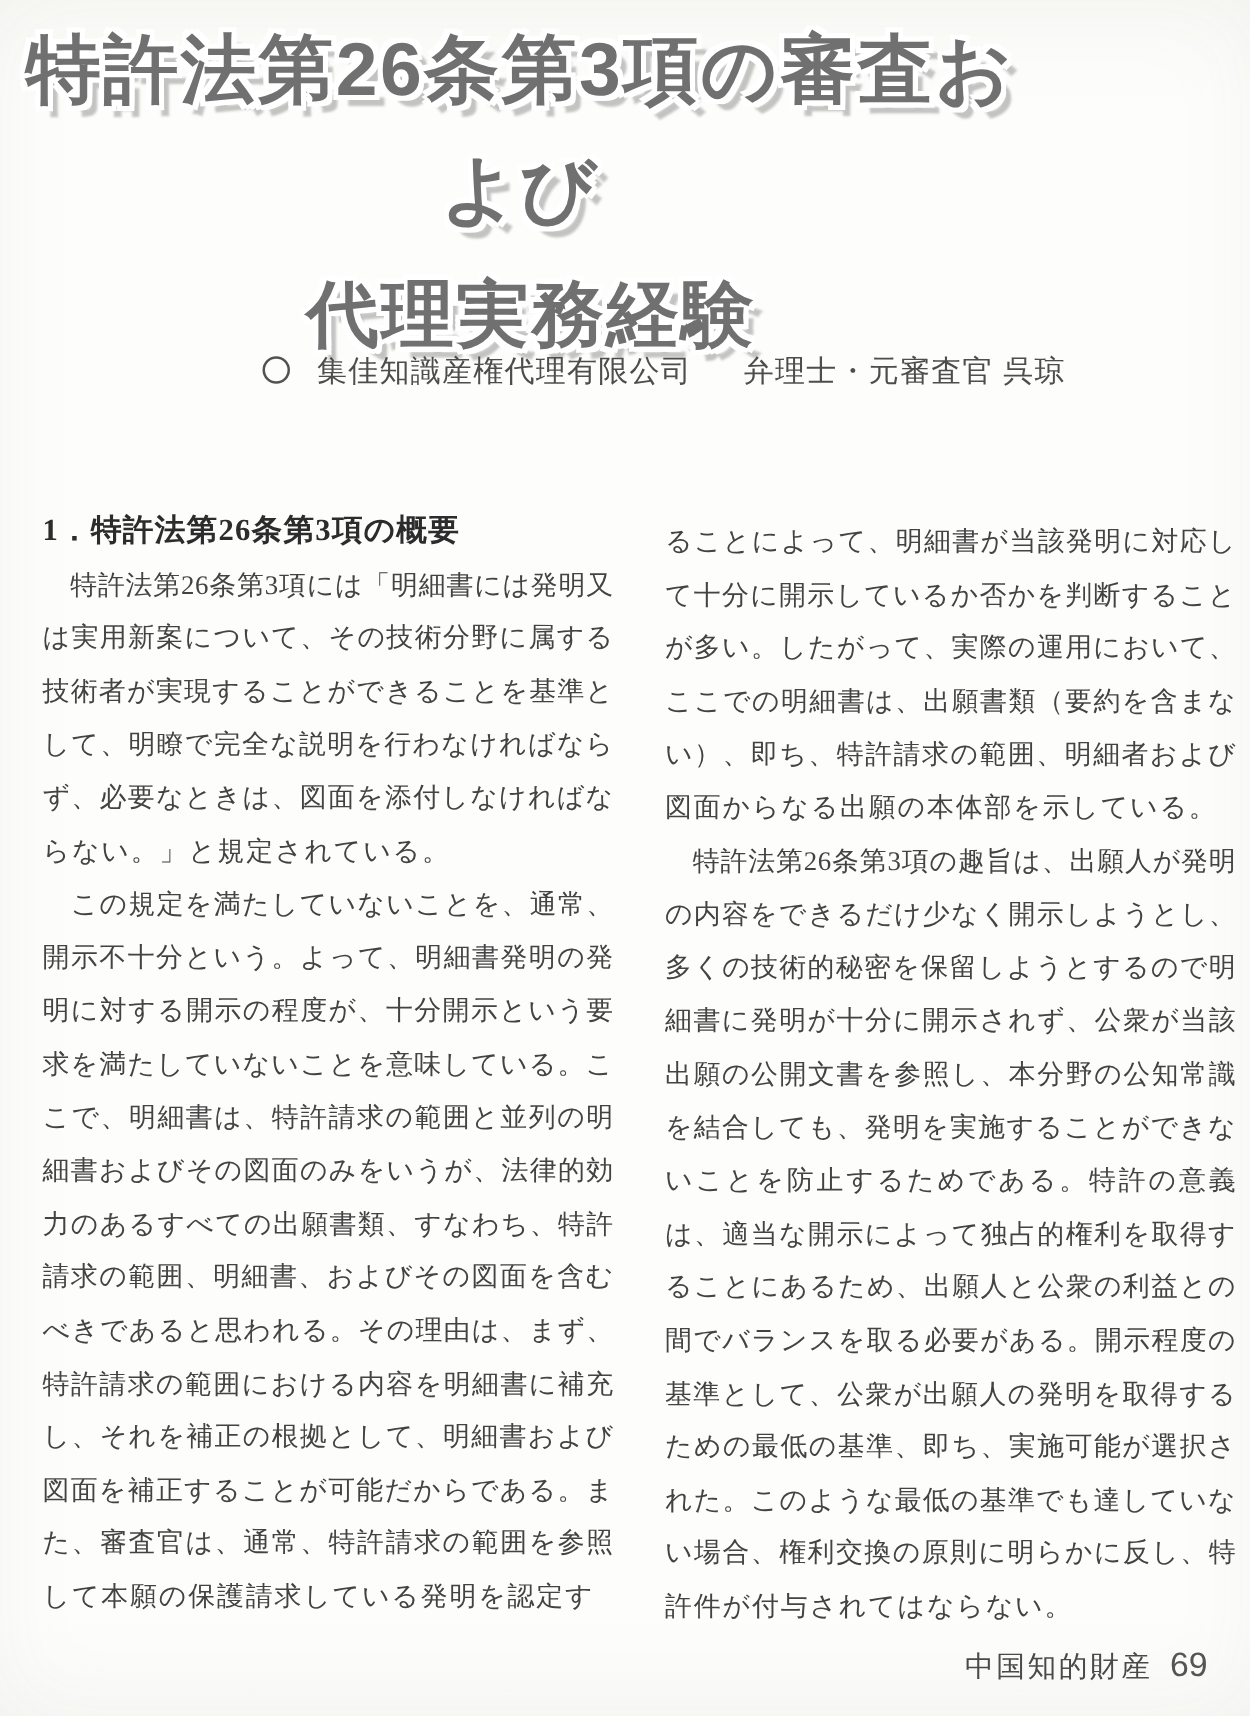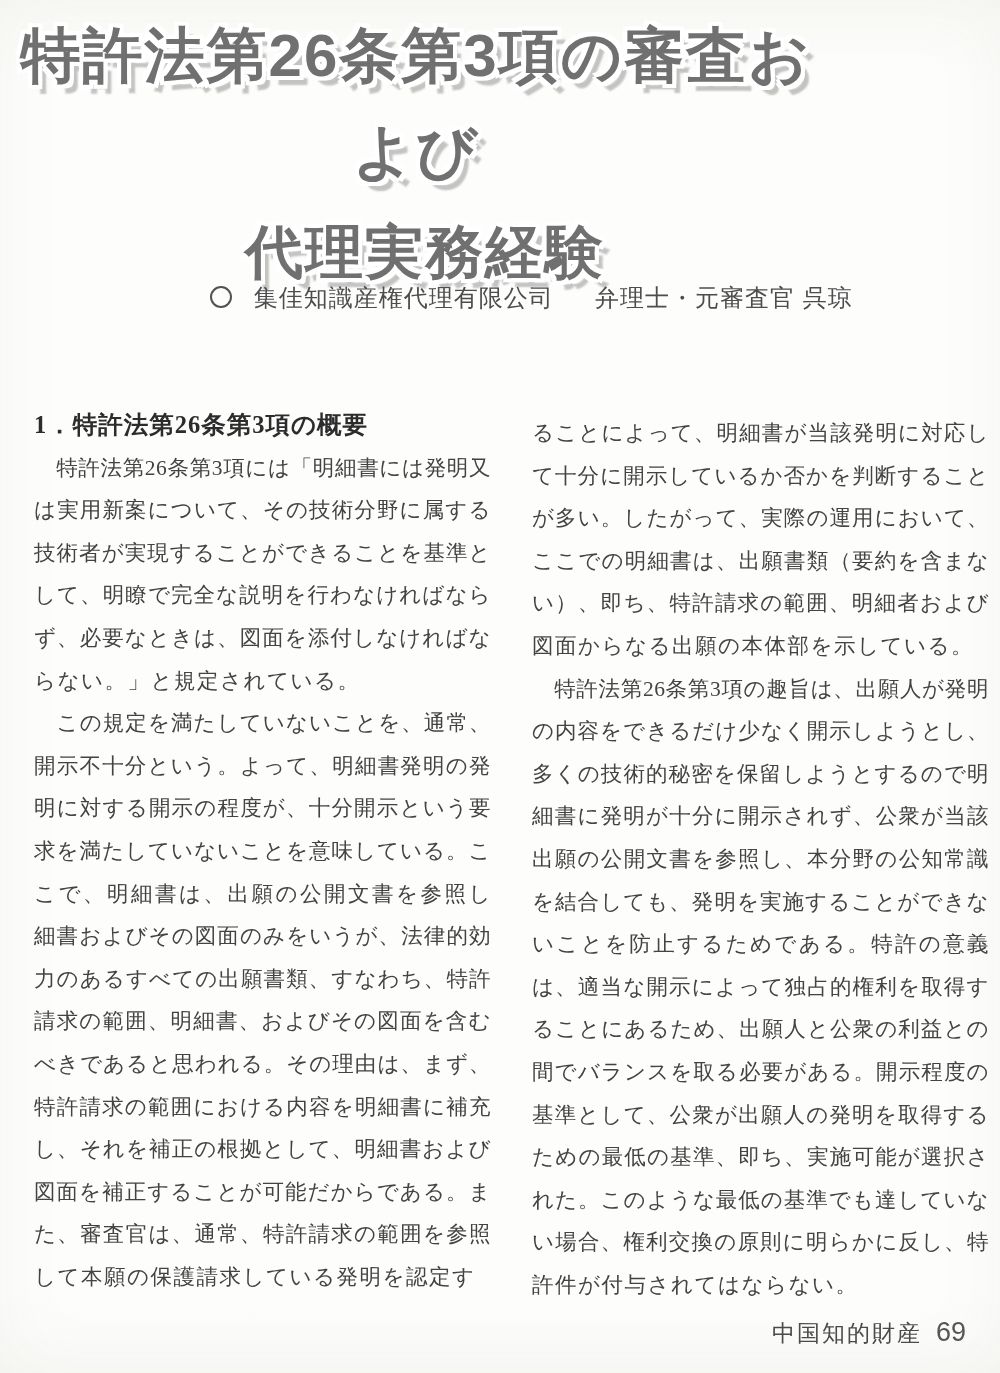--- a/index.html
+++ b/index.html
@@ -141,21 +141,21 @@
       <div class="tline fill">　特許法第26条第3項には「明細書には発明又</div>
       <div class="tline fill">は実用新案について、その技術分野に属する</div>
       <div class="tline fill">技術者が実現することができることを基準と</div>
       <div class="tline fill">して、明瞭で完全な説明を行わなければなら</div>
       <div class="tline fill">ず、必要なときは、図面を添付しなければな</div>
       <div class="tline end">らない。」と規定されている。</div>
       <div class="tline fill">　この規定を満たしていないことを、通常、</div>
       <div class="tline fill">開示不十分という。よって、明細書発明の発</div>
       <div class="tline fill">明に対する開示の程度が、十分開示という要</div>
       <div class="tline fill">求を満たしていないことを意味している。こ</div>
-      <div class="tline fill">こで、明細書は、出願の公開文書を参照し</div>
+      <div class="tline fill">こで、明細書は、特許請求の範囲と並列の明</div>
       <div class="tline fill">細書およびその図面のみをいうが、法律的効</div>
       <div class="tline fill">力のあるすべての出願書類、すなわち、特許</div>
       <div class="tline fill">請求の範囲、明細書、およびその図面を含む</div>
       <div class="tline fill">べきであると思われる。その理由は、まず、</div>
       <div class="tline fill">特許請求の範囲における内容を明細書に補充</div>
       <div class="tline fill">し、それを補正の根拠として、明細書および</div>
       <div class="tline fill">図面を補正することが可能だからである。ま</div>
       <div class="tline fill">た、審査官は、通常、特許請求の範囲を参照</div>
       <div class="tline end">して本願の保護請求している発明を認定す</div>
     </div>

